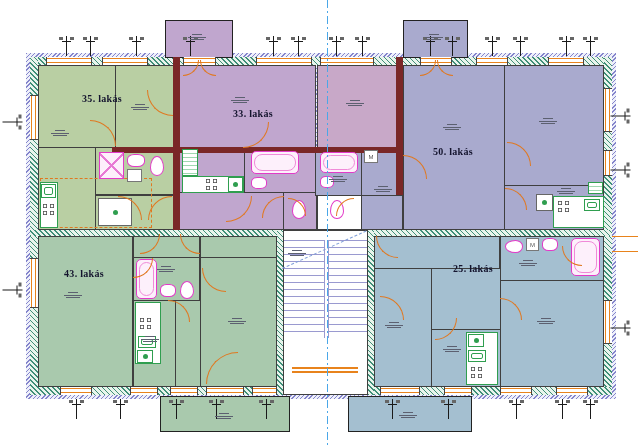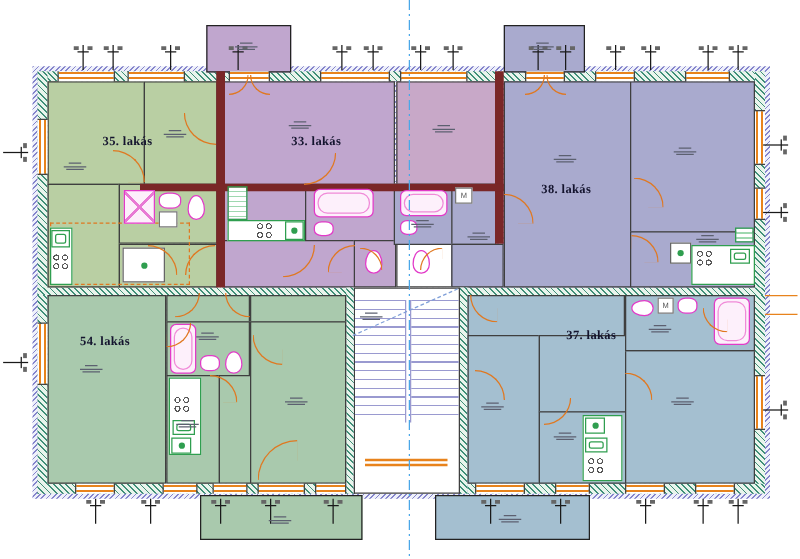--- a/index.html
+++ b/index.html
@@ -212,25 +212,25 @@
   <div class="door br" style="left:133px;top:258px;width:20px;height:20px;"></div>
   <div class="door bl" style="left:202px;top:268px;width:24px;height:24px;"></div>
   <div class="door tr" style="left:168px;top:300px;width:22px;height:22px;"></div>
   <div class="door tl" style="left:206px;top:352px;width:32px;height:32px;"></div>
   <div class="door bl" style="left:376px;top:236px;width:22px;height:22px;"></div>
   <div class="door tr" style="left:380px;top:296px;width:24px;height:24px;"></div>
   <div class="door br" style="left:435px;top:318px;width:22px;height:22px;"></div>
   <div class="door tr" style="left:500px;top:298px;width:22px;height:22px;"></div>
   <div class="door bl" style="left:562px;top:246px;width:20px;height:20px;"></div>
 
-  <div class="aptlabel" style="left:62px;top:108px;width:80px;">35. lakás</div>
+  <div class="aptlabel" style="left:62px;top:93px;width:80px;">35. lakás</div>
   <div class="aptlabel" style="left:213px;top:108px;width:80px;">33. lakás</div>
-  <div class="aptlabel" style="left:413px;top:146px;width:80px;">38. lakás</div>
-  <div class="aptlabel" style="left:44px;top:268px;width:80px;">54. lakás</div>
-  <div class="aptlabel" style="left:433px;top:263px;width:80px;">37. lakás</div>
+  <div class="aptlabel" style="left:413px;top:146px;width:80px;">50. lakás</div>
+  <div class="aptlabel" style="left:44px;top:268px;width:80px;">43. lakás</div>
+  <div class="aptlabel" style="left:433px;top:263px;width:80px;">25. lakás</div>
 
   <div class="cl" style="left:327px;top:0;height:447px;"></div>
 
   <div id="decor">
       <div class="tk" style="left: 59px; top: 36px;"></div>
       <div class="tk" style="left: 83px; top: 36px;"></div>
       <div class="tk" style="left: 129px; top: 36px;"></div>
       <div class="tk" style="left: 183px; top: 36px;"></div>
       <div class="tk" style="left: 266px; top: 36px;"></div>
       <div class="tk" style="left: 291px; top: 36px;"></div>

